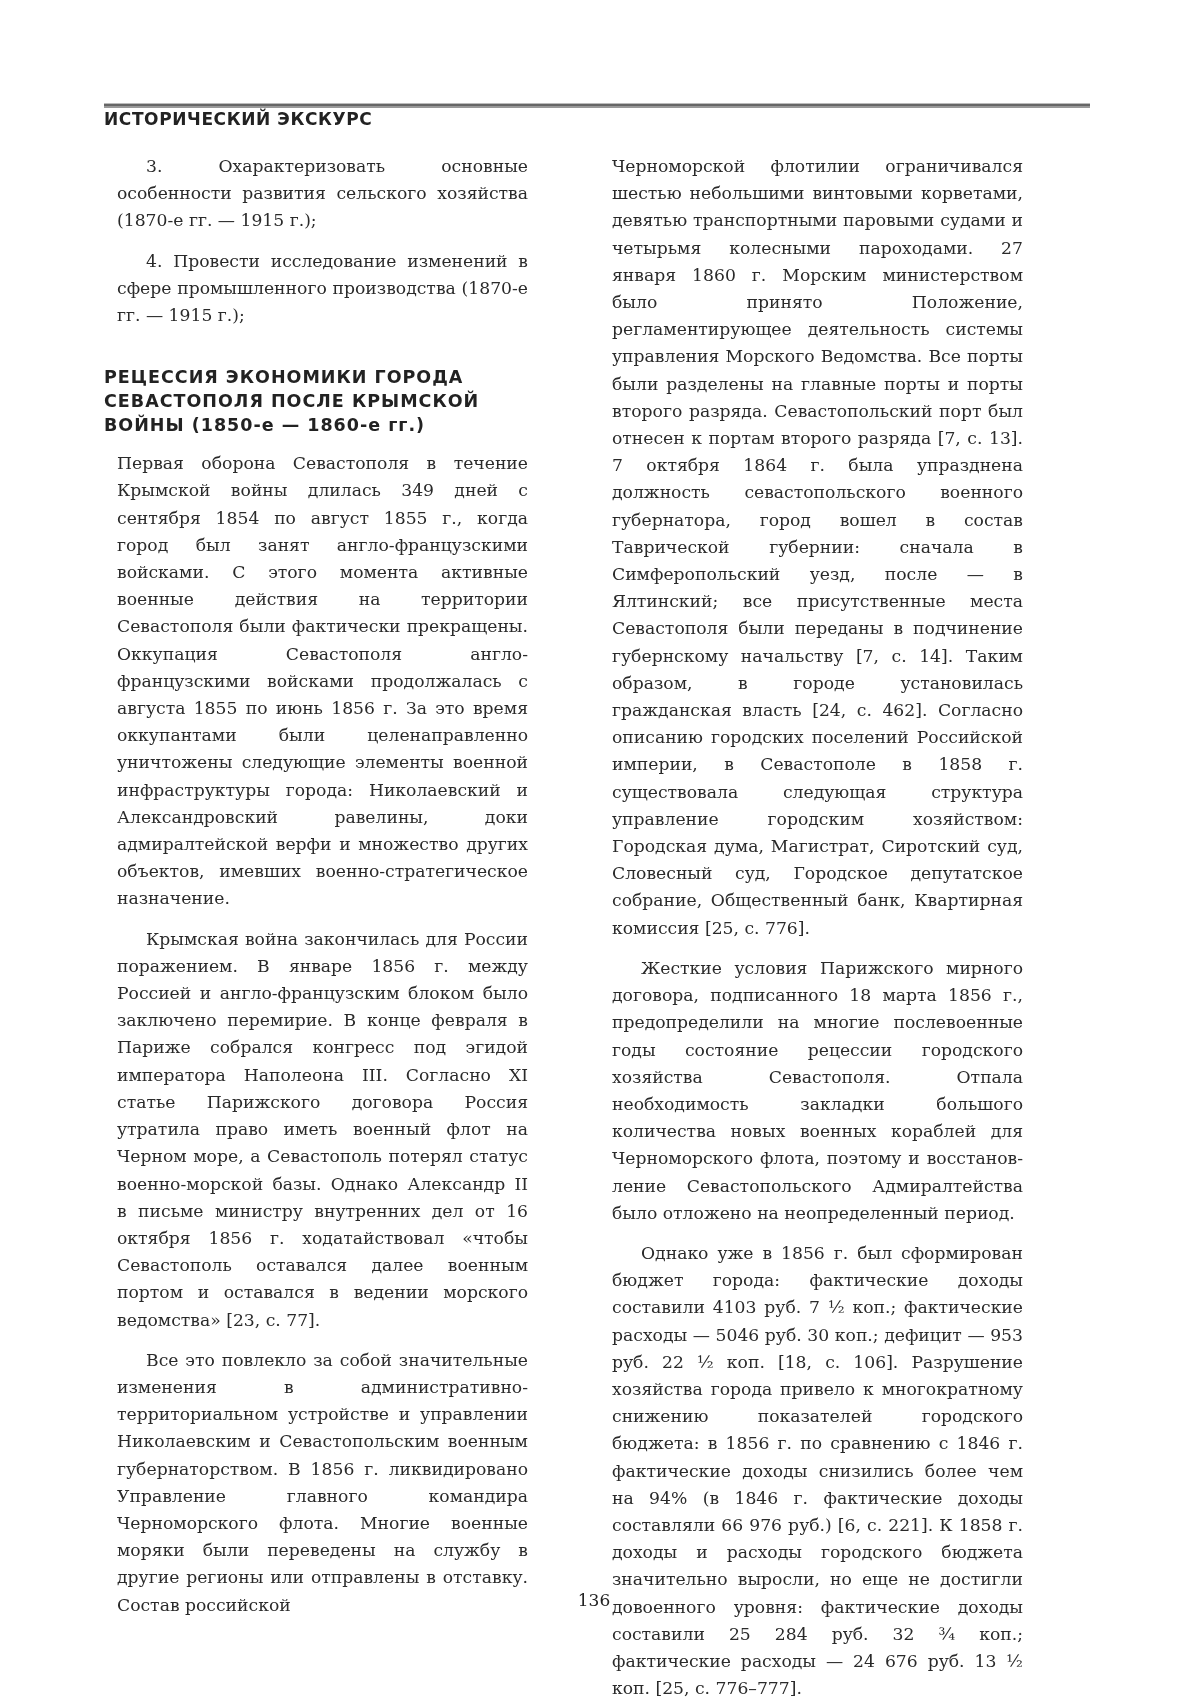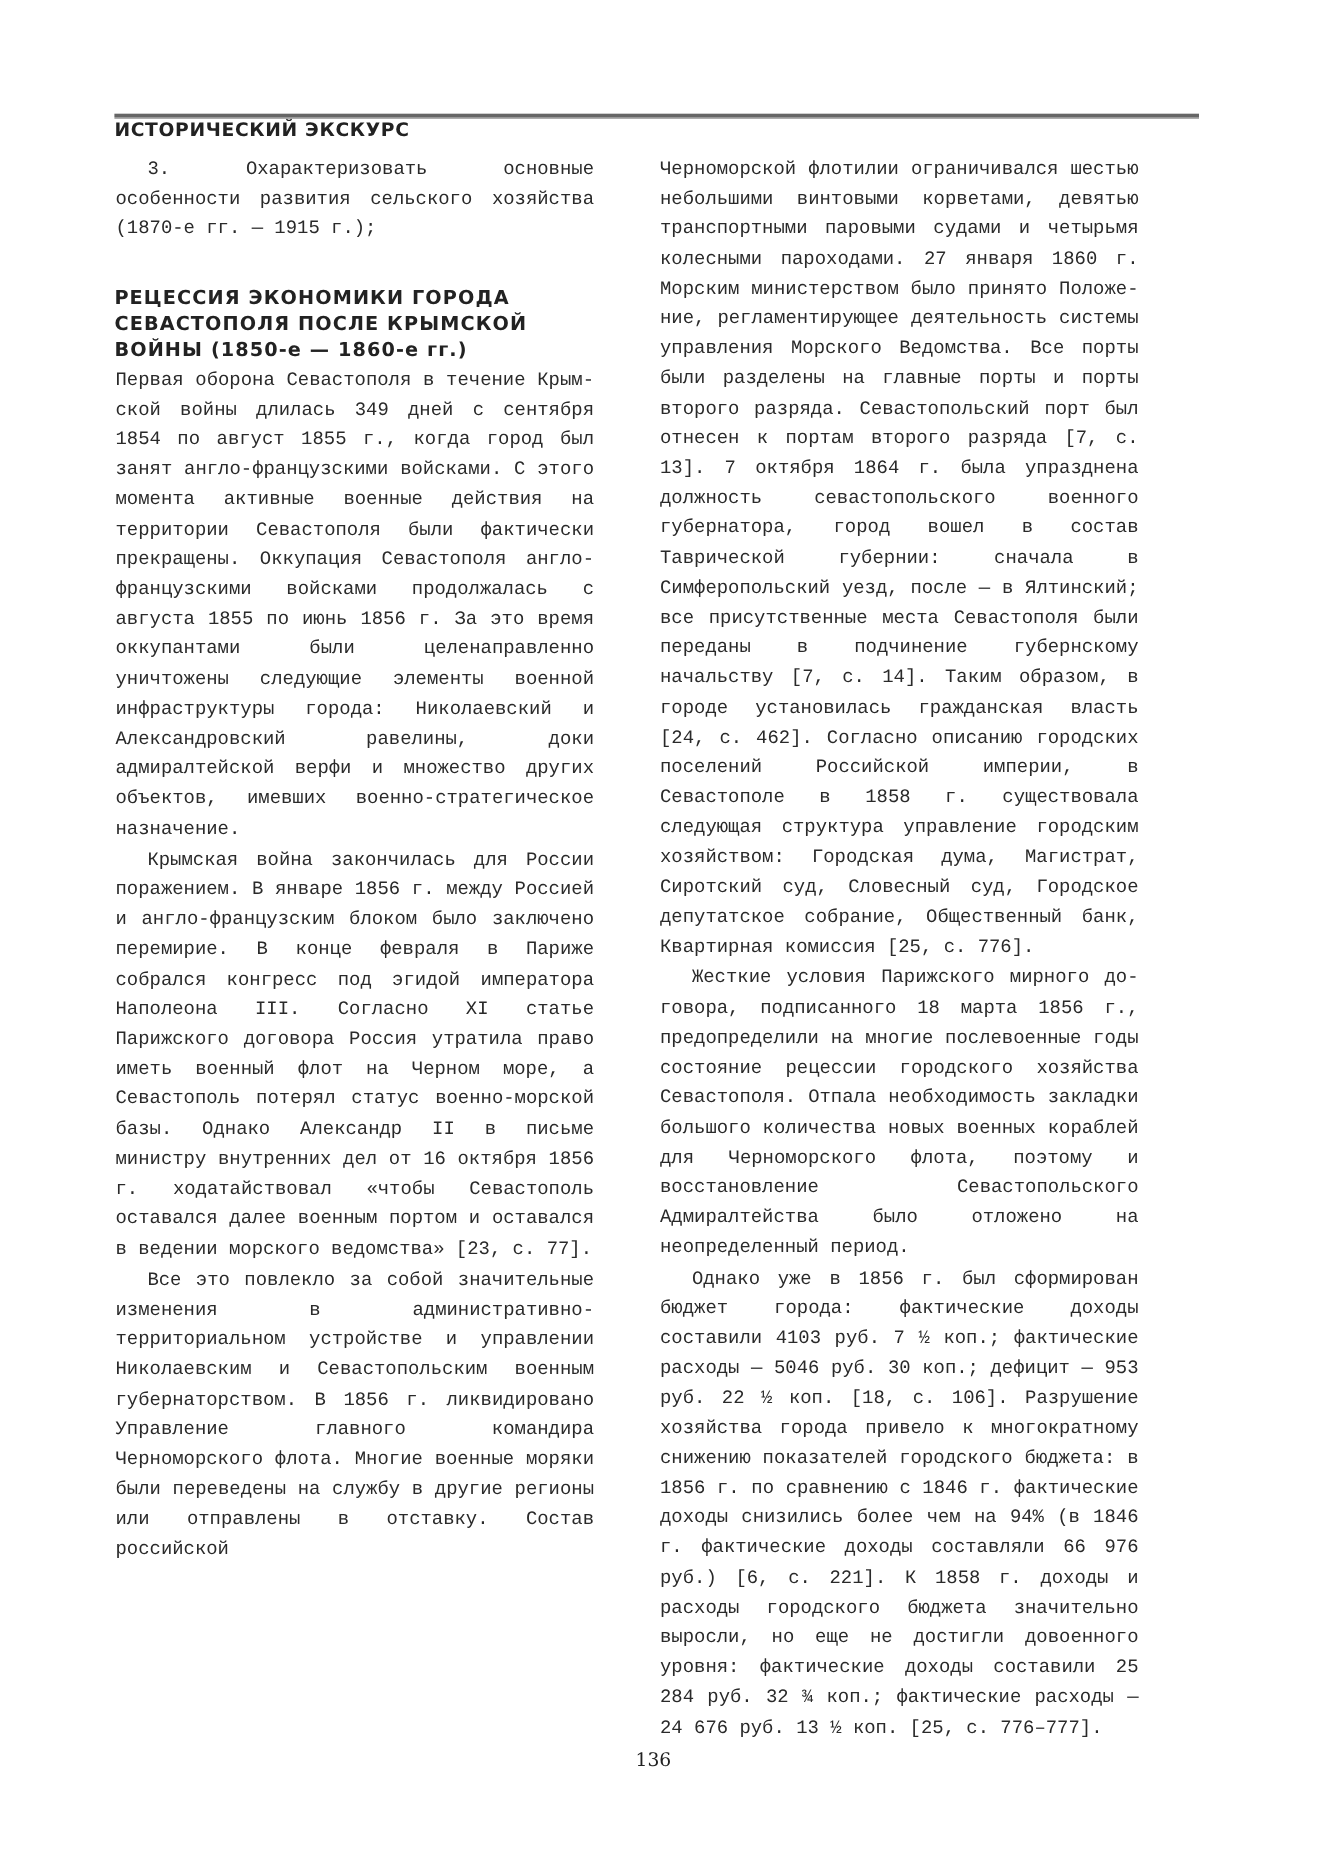--- a/index.html
+++ b/index.html
@@ -14,21 +14,21 @@
     position: absolute; left: 104px; top: 103px; width: 986px; height: 5px;
     background: linear-gradient(#bbb 0 1px, #666 1px 3px, #999 3px 5px);
   }
   .col {
     position: absolute; top: 140px; width: 437px;
     font-family: "DejaVu Serif", serif; font-size: 17.2px; line-height: 27.2px;
     color: #2a2a2a; text-align: justify; hyphens: manual;
   }
   .col-left { left: 104px; }
   .col-right { left: 599px; }
-  .col p { margin: 1px; text-indent: 29px; font-family: Liberation Mono, monospace; }
+  .col p { margin: 13px; text-indent: 29px; }
   .col p.noindent { text-indent: 0; }
   .section-title {
     font-family: "DejaVu Sans", sans-serif; font-weight: bold;
     font-size: 17.5px; line-height: 24px; letter-spacing: 1px;
     text-align: left; color: #222; margin: 36px 0 2px 0; text-indent: 0;
   }
   .page-number {
     position: absolute; top: 1590px; left: 0; width: 1188px; text-align: center;
     font-family: "DejaVu Serif", serif; font-size: 17px; color: #222;
   }
@@ -36,20 +36,21 @@
 </head>
 <body>
 
 <div class="page">
 
   <div class="running-head">ИСТОРИЧЕСКИЙ ЭКСКУРС</div>
   <div class="head-rule"></div>
 
   <div class="col col-left">
     <p>3. Охарактеризовать основные особенности развития сельского хозяйства (1870-е гг. — 1915 г.);</p>
+    <p>4. Провести исследование изменений в сфе­ре промышленного производства (1870-е гг. — 1915 г.);</p>
     <div class="section-title">РЕЦЕССИЯ ЭКОНОМИКИ ГОРОДА СЕВАСТОПОЛЯ ПОСЛЕ КРЫМСКОЙ ВОЙНЫ (1850-е — 1860-е гг.)</div>
     <p class="noindent">Первая оборона Севастополя в течение Крым­ской войны длилась 349 дней с сентября 1854 по август 1855 г., когда город был занят англо-фран­цузскими войсками. С этого момента активные военные действия на территории Севастопо­ля были фактически прекращены. Оккупация Севастополя англо-французскими войсками продолжалась с августа 1855 по июнь 1856 г. За это время оккупантами были целенаправлен­но уничтожены следующие элементы военной инфраструктуры города: Николаевский и Алек­сандровский равелины, доки адмиралтейской верфи и множество других объектов, имевших военно-стратегическое назначение.</p>
     <p>Крымская война закончилась для России поражением. В январе 1856 г. между Россией и англо-французским блоком было заключено перемирие. В конце февраля в Париже собрался конгресс под эгидой императора Наполеона III. Согласно XI статье Парижского договора Россия утратила право иметь военный флот на Черном море, а Севастополь потерял статус военно-морской базы. Однако Александр II в письме министру внутренних дел от 16 октября 1856 г. ходатайствовал «чтобы Севастополь оставался далее военным портом и оставался в ведении морского ведомства» [23, с. 77].</p>
     <p>Все это повлекло за собой значительные из­менения в административно-территориальном устройстве и управлении Николаевским и Сева­стопольским военным губернаторством. В 1856 г. ликвидировано Управление главного командира Черноморского флота. Многие военные моряки были переведены на службу в другие регионы или отправлены в отставку. Состав российской</p>
   </div>
 
   <div class="col col-right">
     <p class="noindent">Черноморской флотилии ограничивался шестью небольшими винтовыми корветами, девятью транспортными паровыми судами и четырьмя колесными пароходами. 27 января 1860 г. Мор­ским министерством было принято Положе­ние, регламентирующее деятельность системы управления Морского Ведомства. Все порты были разделены на главные порты и порты второго разряда. Севастопольский порт был отнесен к портам второго разряда [7, с. 13]. 7 октября 1864 г. была упразднена должность севастопольского военного губернатора, город вошел в состав Таврической губернии: сначала в Симферопольский уезд, после — в Ялтинский; все присутственные места Севастополя были переданы в подчинение губернскому начальству [7, с. 14]. Таким образом, в городе установилась гражданская власть [24, с. 462]. Согласно описа­нию городских поселений Российской империи, в Севастополе в 1858 г. существовала следующая структура управление городским хозяйством: Городская дума, Магистрат, Сиротский суд, Сло­весный суд, Городское депутатское собрание, Общественный банк, Квартирная комиссия [25, с. 776].</p>
     <p>Жесткие условия Парижского мирного до­говора, подписанного 18 марта 1856 г., пре­допределили на многие послевоенные годы состояние рецессии городского хозяйства Се­вастополя. Отпала необходимость закладки большого количества новых военных кораблей для Черноморского флота, поэтому и восстанов­ление Севастопольского Адмиралтейства было отложено на неопределенный период.</p>
     <p>Однако уже в 1856 г. был сформирован бюджет города: фактические доходы составили 4103 руб. 7 ½ коп.; фактические расходы — 5046 руб. 30 коп.; дефицит — 953 руб. 22 ½ коп. [18, с. 106]. Разру­шение хозяйства города привело к многократно­му снижению показателей городского бюджета: в 1856 г. по сравнению с 1846 г. фактические доходы снизились более чем на 94% (в 1846 г. фактические доходы составляли 66 976 руб.) [6, с. 221]. К 1858 г. доходы и расходы городского бюджета значительно выросли, но еще не достигли довоенного уровня: фактические доходы составили 25 284 руб. 32 ¾ коп.; фактические расходы — 24 676 руб. 13 ½ коп. [25, с. 776–777].</p>

